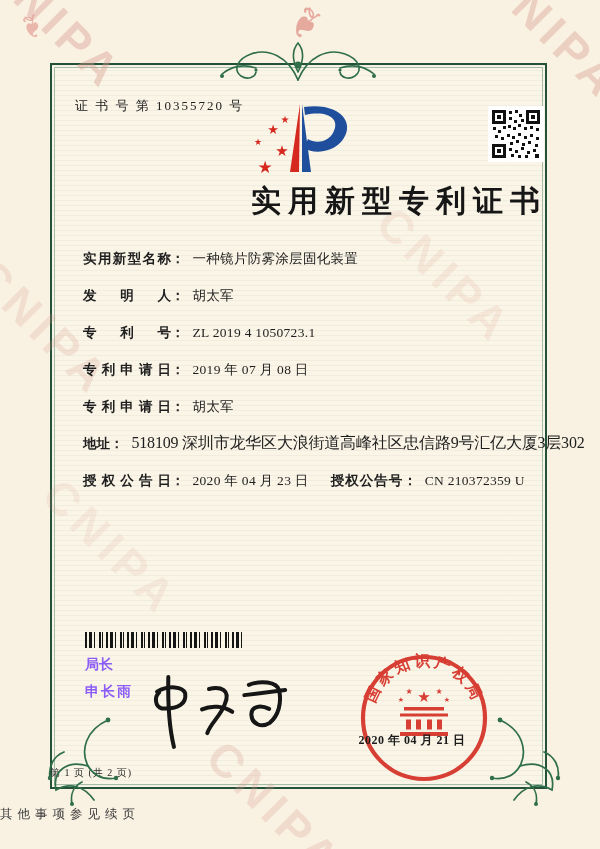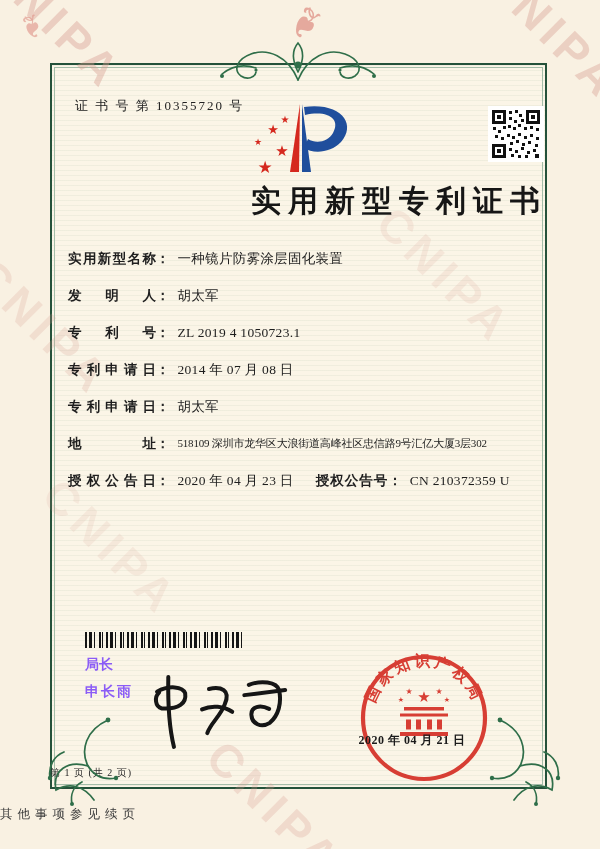--- a/index.html
+++ b/index.html
@@ -43,29 +43,29 @@
   .corner.br{left:488px;top:712px;transform:scaleX(-1);}
   
   .cert-no{position:absolute;z-index:2;left:75px;top:97px;font-size:13px;letter-spacing:2px;color:#222;}
   .logo{position:absolute;z-index:2;left:243px;top:101px;}
   .qr{position:absolute;z-index:2;left:488px;top:106px;background:#fff;padding:3px;}
   .title{
     position:absolute;z-index:2;left:50px;top:181px;width:497px;text-align:right;
     font-size:30px;font-weight:700;letter-spacing:7px;text-indent:7px;color:#161616;
   }
   
-  .fields{position:absolute;z-index:2;left:68px;top:240px;width:462px;}
+  .fields{position:absolute;z-index:2;left:83px;top:240px;width:462px;}
   .frow{height:37px;display:flex;align-items:center;font-size:13.5px;white-space:nowrap;}
   .flabel{
     display:inline-block;width:88px;text-align:justify;text-align-last:justify;
     font-weight:600;color:#1e1e1e;
   }
   .fcolon{font-weight:600;margin-right:8px;}
   .fvalue{color:#1e1e1e;letter-spacing:.3px;}
-  .frow.addr .fvalue{font-size:11px;letter-spacing:-.2px;}
+  .frow.addr .fvalue{font-size:16px;letter-spacing:-.2px;}
   .grant{margin-left:22px;display:flex;align-items:center;justify-content:flex-end;}
   .flabel.g{width:auto;letter-spacing:1px;}
   
   .paras{position:absolute;z-index:2;left:70px;top:500px;width:462px;}
   .paras p{margin:0;font-size:12.5px;line-height:1.82;letter-spacing:.4px;color:#252525;text-indent:2em;text-align:justify;}
   
   .barcode{
     position:absolute;z-index:2;left:85px;top:632px;width:158px;height:16px;
     background:repeating-linear-gradient(90deg,
       #151515 0 2px,transparent 2px 4px,
@@ -231,21 +231,21 @@
         <span class="fvalue">胡太军</span>
     </div>
     <div class="frow">
       <span class="flabel">专利号</span>
         <span class="fcolon">：</span>
         <span class="fvalue">ZL 2019 4 1050723.1</span>
     </div>
     <div class="frow">
       <span class="flabel">专利申请日</span>
         <span class="fcolon">：</span>
-        <span class="fvalue">2014 年 07 月 08 日</span>
+        <span class="fvalue">2019 年 07 月 08 日</span>
     </div>
     <div class="frow">
       <span class="flabel">专利申请日</span>
         <span class="fcolon">：</span>
         <span class="fvalue">胡太军</span>
     </div>
     <div class="frow addr">
       <span class="flabel">地址</span>
         <span class="fcolon">：</span>
         <span class="fvalue">518109 深圳市龙华区大浪街道高峰社区忠信路9号汇亿大厦3层302</span>

